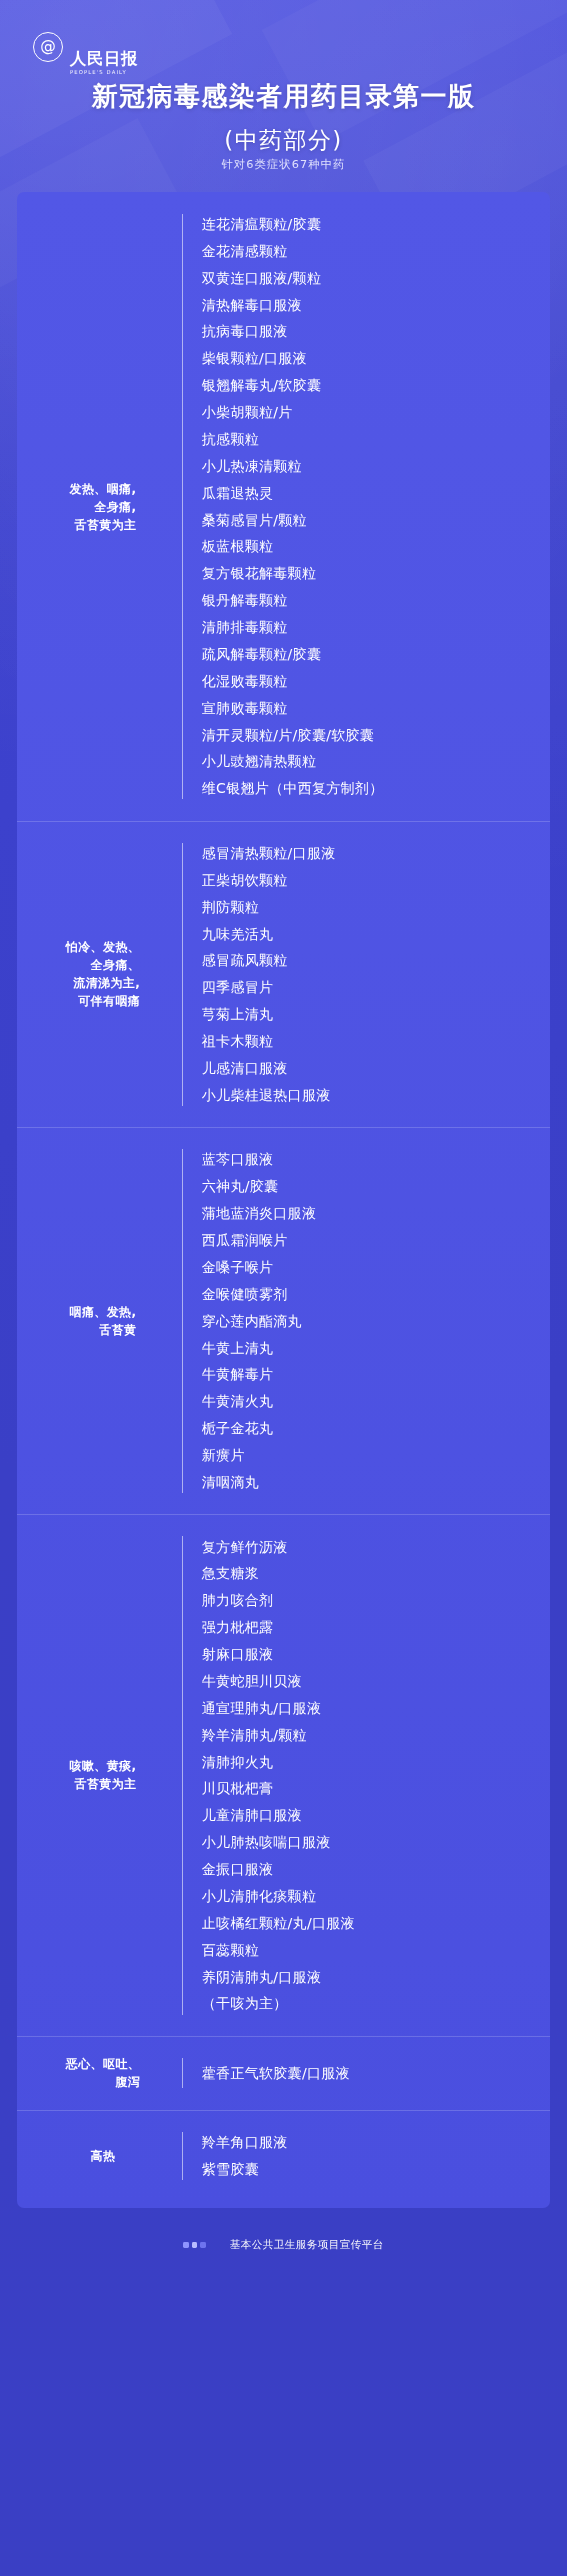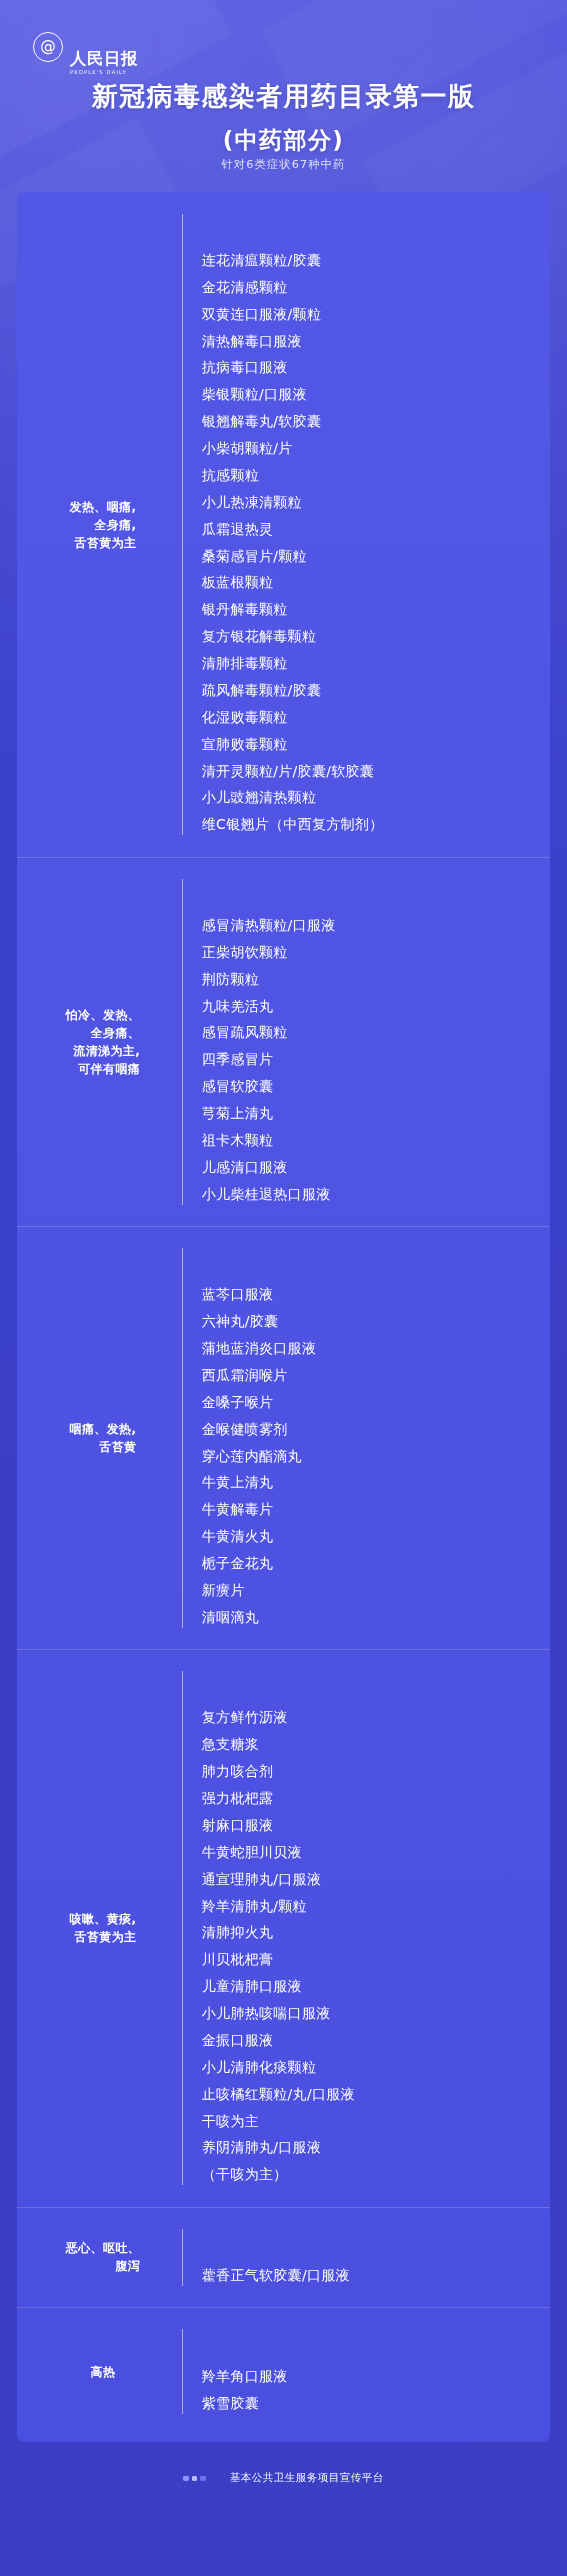--- a/index.html
+++ b/index.html
@@ -75,21 +75,21 @@
     color: #ffffff;
     font-size: 26px;
     font-weight: bold;
     letter-spacing: 1.4px;
     text-shadow: 0 1.4px 4.3px rgba(0,0,0,0.18);
   }
   .title-sub {
     text-align: center;
     color: #ffffff;
     font-size: 23px;
-    font-weight: bold;
+    font-weight: normal;
     letter-spacing: 1.4px;
     margin-top: 11.3px;
     text-shadow: 0 1.4px 4.3px rgba(0,0,0,0.18);
   }
   .title-note {
     text-align: center;
     color: #e7e8ff;
     font-size: 11.3px;
     letter-spacing: 1.1px;
     margin-top: 1px;
@@ -129,21 +129,20 @@
     flex: 0 0 1.4px;
     background: rgba(255,255,255,0.55);
     margin: 2.8px 0;
   }
   .sec-items {
     flex: 1 1 auto;
     padding: 0 12.8px 0 18.4px;
     display: flex;
     flex-direction: column;
     justify-content: center;
-    margin-top: 36px;
   }
   .drug {
     color: #ffffff;
     font-size: 14px;
     line-height: 1.92;
     letter-spacing: 0.3px;
     white-space: nowrap;
   }
 
   
@@ -209,22 +208,22 @@
         <div class="drug">清热解毒口服液</div>
         <div class="drug">抗病毒口服液</div>
         <div class="drug">柴银颗粒/口服液</div>
         <div class="drug">银翘解毒丸/软胶囊</div>
         <div class="drug">小柴胡颗粒/片</div>
         <div class="drug">抗感颗粒</div>
         <div class="drug">小儿热凍清颗粒</div>
         <div class="drug">瓜霜退热灵</div>
         <div class="drug">桑菊感冒片/颗粒</div>
         <div class="drug">板蓝根颗粒</div>
+        <div class="drug">复方银花解毒颗粒</div>
         <div class="drug">银丹解毒颗粒</div>
-        <div class="drug">复方银花解毒颗粒</div>
         <div class="drug">清肺排毒颗粒</div>
         <div class="drug">疏风解毒颗粒/胶囊</div>
         <div class="drug">化湿败毒颗粒</div>
         <div class="drug">宣肺败毒颗粒</div>
         <div class="drug">清开灵颗粒/片/胶囊/软胶囊</div>
         <div class="drug">小儿豉翘清热颗粒</div>
         <div class="drug">维C银翘片（中西复方制剂）</div>
       </div>
     </div>
 
@@ -235,21 +234,20 @@
         </div>
       </div>
       <div class="divider"></div>
       <div class="sec-items">
         <div class="drug">感冒清热颗粒/口服液</div>
         <div class="drug">正柴胡饮颗粒</div>
         <div class="drug">荆防颗粒</div>
         <div class="drug">九味羌活丸</div>
         <div class="drug">感冒疏风颗粒</div>
         <div class="drug">四季感冒片</div>
-        <div class="drug">感冒软胶囊</div>
         <div class="drug">芎菊上清丸</div>
         <div class="drug">祖卡木颗粒</div>
         <div class="drug">儿感清口服液</div>
         <div class="drug">小儿柴桂退热口服液</div>
       </div>
     </div>
 
     <div class="section">
       <div class="sec-label">
         <div class="sec-label-inner">
@@ -290,21 +288,21 @@
         <div class="drug">牛黄蛇胆川贝液</div>
         <div class="drug">通宣理肺丸/口服液</div>
         <div class="drug">羚羊清肺丸/颗粒</div>
         <div class="drug">清肺抑火丸</div>
         <div class="drug">川贝枇杷膏</div>
         <div class="drug">儿童清肺口服液</div>
         <div class="drug">小儿肺热咳喘口服液</div>
         <div class="drug">金振口服液</div>
         <div class="drug">小儿清肺化痰颗粒</div>
         <div class="drug">止咳橘红颗粒/丸/口服液</div>
-        <div class="drug">干咳为主</div>
+        <div class="drug">百蕊颗粒</div>
         <div class="drug">养阴清肺丸/口服液</div>
         <div class="drug">（干咳为主）</div>
       </div>
     </div>
 
     <div class="section">
       <div class="sec-label">
         <div class="sec-label-inner">
           恶心、呕吐、<br>腹泻
         </div>

